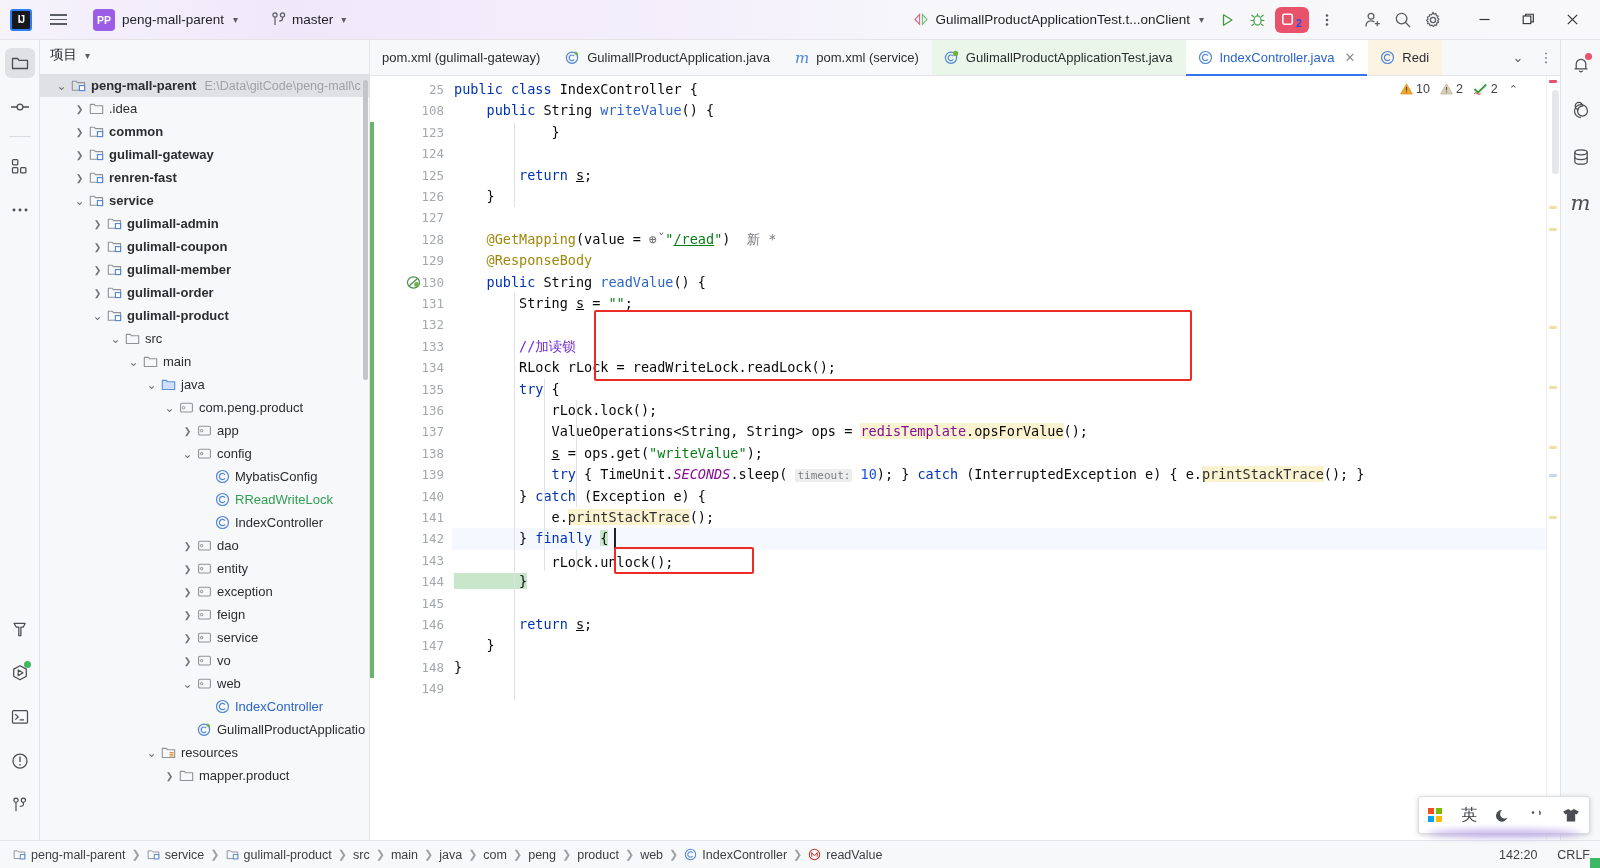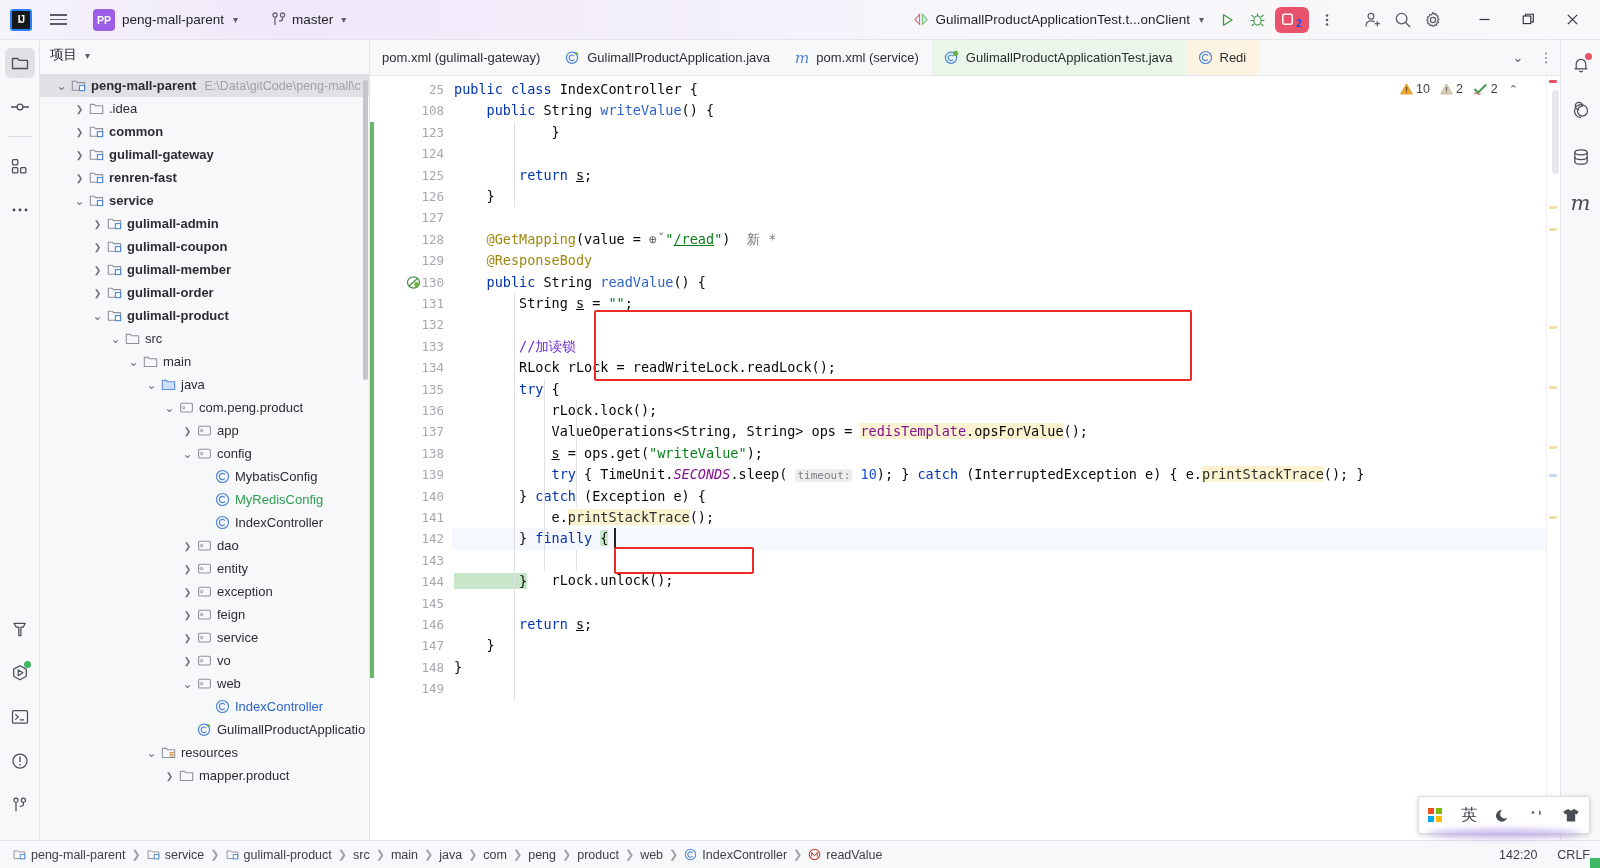--- a/index.html
+++ b/index.html
@@ -523,21 +523,21 @@
             <span>MybatisConfig</span>
           </div>
           <div class="row" style="padding-left: 158px;">
             <span class="arr"></span>
             <span class="ic">
               <svg width="15" height="15" viewBox="0 0 15 15">
                 <circle cx="7.5" cy="7.5" r="6" fill="none" stroke="#4f86d6" stroke-width="1.2"></circle>
                 <path d="M9.9 5.6 a3.1 3.1 0 1 0 0 3.8" fill="none" stroke="#4f86d6" stroke-width="1.2"></path>
               </svg>
             </span>
-            <span class="green-f">MyRedisConfig</span>
+            <span class="green-f">RReadWriteLock</span>
           </div>
           <div class="row" style="padding-left: 158px;">
             <span class="arr"></span>
             <span class="ic">
               <svg width="15" height="15" viewBox="0 0 15 15">
                 <circle cx="7.5" cy="7.5" r="6" fill="none" stroke="#4f86d6" stroke-width="1.2"></circle>
                 <path d="M9.9 5.6 a3.1 3.1 0 1 0 0 3.8" fill="none" stroke="#4f86d6" stroke-width="1.2"></path>
               </svg>
             </span>
             <span>IndexController</span>
@@ -680,20 +680,30 @@
           </div>
           <div class="tab green">
             <span style="display: flex;">
               <svg width="15" height="15" viewBox="0 0 15 15">
                 <circle cx="7" cy="7.8" r="5.6" fill="none" stroke="#4f86d6" stroke-width="1.2"></circle>
                 <path d="M9.2 6.1 a2.8 2.8 0 1 0 0 3.4" fill="none" stroke="#4f86d6" stroke-width="1.2"></path>
                 <circle cx="11.6" cy="3.4" r="2.6" fill="#6db33f"></circle>
               </svg>
             </span>
             <span class="tlabel">GulimallProductApplicationTest.java</span>
+          </div>
+          <div class="tab active">
+            <span style="display: flex;">
+              <svg width="15" height="15" viewBox="0 0 15 15">
+                <circle cx="7.5" cy="7.5" r="6" fill="none" stroke="#4f86d6" stroke-width="1.2"></circle>
+                <path d="M9.9 5.6 a3.1 3.1 0 1 0 0 3.8" fill="none" stroke="#4f86d6" stroke-width="1.2"></path>
+              </svg>
+            </span>
+            <span class="tlabel">IndexController.java</span>
+            <span class="x">✕</span>
           </div>
           <div class="tab orange">
             <span style="display: flex;">
               <svg width="15" height="15" viewBox="0 0 15 15">
                 <circle cx="7.5" cy="7.5" r="6" fill="none" stroke="#4f86d6" stroke-width="1.2"></circle>
                 <path d="M9.9 5.6 a3.1 3.1 0 1 0 0 3.8" fill="none" stroke="#4f86d6" stroke-width="1.2"></path>
               </svg>
             </span>
             <span class="tlabel">Redi</span>
           </div>
@@ -788,21 +798,21 @@
             <div class="cl" style="top: 259.8px; padding-left: 2px;"><span class="plain">        </span><span class="cmt">//加读锁</span></div>
             <div class="cl" style="top: 281.2px; padding-left: 2px;"><span class="plain">        RLock rLock = readWriteLock.readLock();</span></div>
             <div class="cl" style="top: 302.6px; padding-left: 2px;"><span class="plain">        </span><span class="kw">try </span><span class="plain">{</span></div>
             <div class="cl" style="top: 324px; padding-left: 2px;"><span class="plain">            rLock.lock();</span></div>
             <div class="cl" style="top: 345.4px; padding-left: 2px;"><span class="plain">            ValueOperations&lt;String, String&gt; ops = </span><span class="usage"><span class="fld">redisTemplate</span><span class="plain">.opsForValue</span></span><span class="plain">();</span></div>
             <div class="cl" style="top: 366.8px; padding-left: 2px;"><span class="plain">            <span class="undl">s</span> = ops.get(</span><span class="str">"writeValue"</span><span class="plain">);</span></div>
             <div class="cl" style="top: 388.2px; padding-left: 2px;"><span class="plain">            </span><span class="kw">try </span><span class="plain">{ TimeUnit.</span><span class="stat">SECONDS</span><span class="plain">.sleep( </span><span class="hint">timeout:</span><span class="plain"> </span><span class="num">10</span><span class="plain">); } </span><span class="kw">catch </span><span class="plain">(InterruptedException e) { e.</span><span class="usage">printStackTrace</span><span class="plain">(); }</span></div>
             <div class="cl" style="top: 409.6px; padding-left: 2px;"><span class="plain">        } </span><span class="kw">catch </span><span class="plain">(Exception e) {</span></div>
             <div class="cl" style="top: 431px; padding-left: 2px;"><span class="plain">            e.</span><span class="usage">printStackTrace</span><span class="plain">();</span></div>
             <div class="cl" style="top: 452.4px; padding-left: 2px;"><span class="plain">        } </span><span class="kw">finally </span><span class="bracehl plain">{</span></div>
-            <div class="cl" style="top: 494px; padding-left: 2px;"><span class="plain">            rLock.unlock();</span></div>
+            <div class="cl" style="top: 476px; padding-left: 2px;"><span class="plain">            rLock.unlock();</span></div>
             <div class="cl" style="top: 495.2px; padding-left: 2px;"><span class="bracehl plain">        }</span></div>
             <div class="cl" style="top: 516.6px; padding-left: 2px;"></div>
             <div class="cl" style="top: 538px; padding-left: 2px;"><span class="plain">        </span><span class="kw">return </span><span class="plain"><span class="undl">s</span>;</span></div>
             <div class="cl" style="top: 559.4px; padding-left: 2px;"><span class="plain">    }</span></div>
             <div class="cl" style="top: 580.8px; padding-left: 2px;"><span class="plain">}</span></div>
             <div class="cl" style="top: 602.2px; padding-left: 2px;"></div>
             <div class="indentguide" style="left: 62px; top: 45.8px; height: 85.6px;"></div>
             <div class="indentguide" style="left: 62px; top: 88.6px; height: 42.8px;"></div>
             <div class="indentguide" style="left: 62px; top: 217px; height: 406.6px;"></div>
             <div class="indentguide" style="left: 92px; top: 302.6px; height: 192.6px;"></div>

